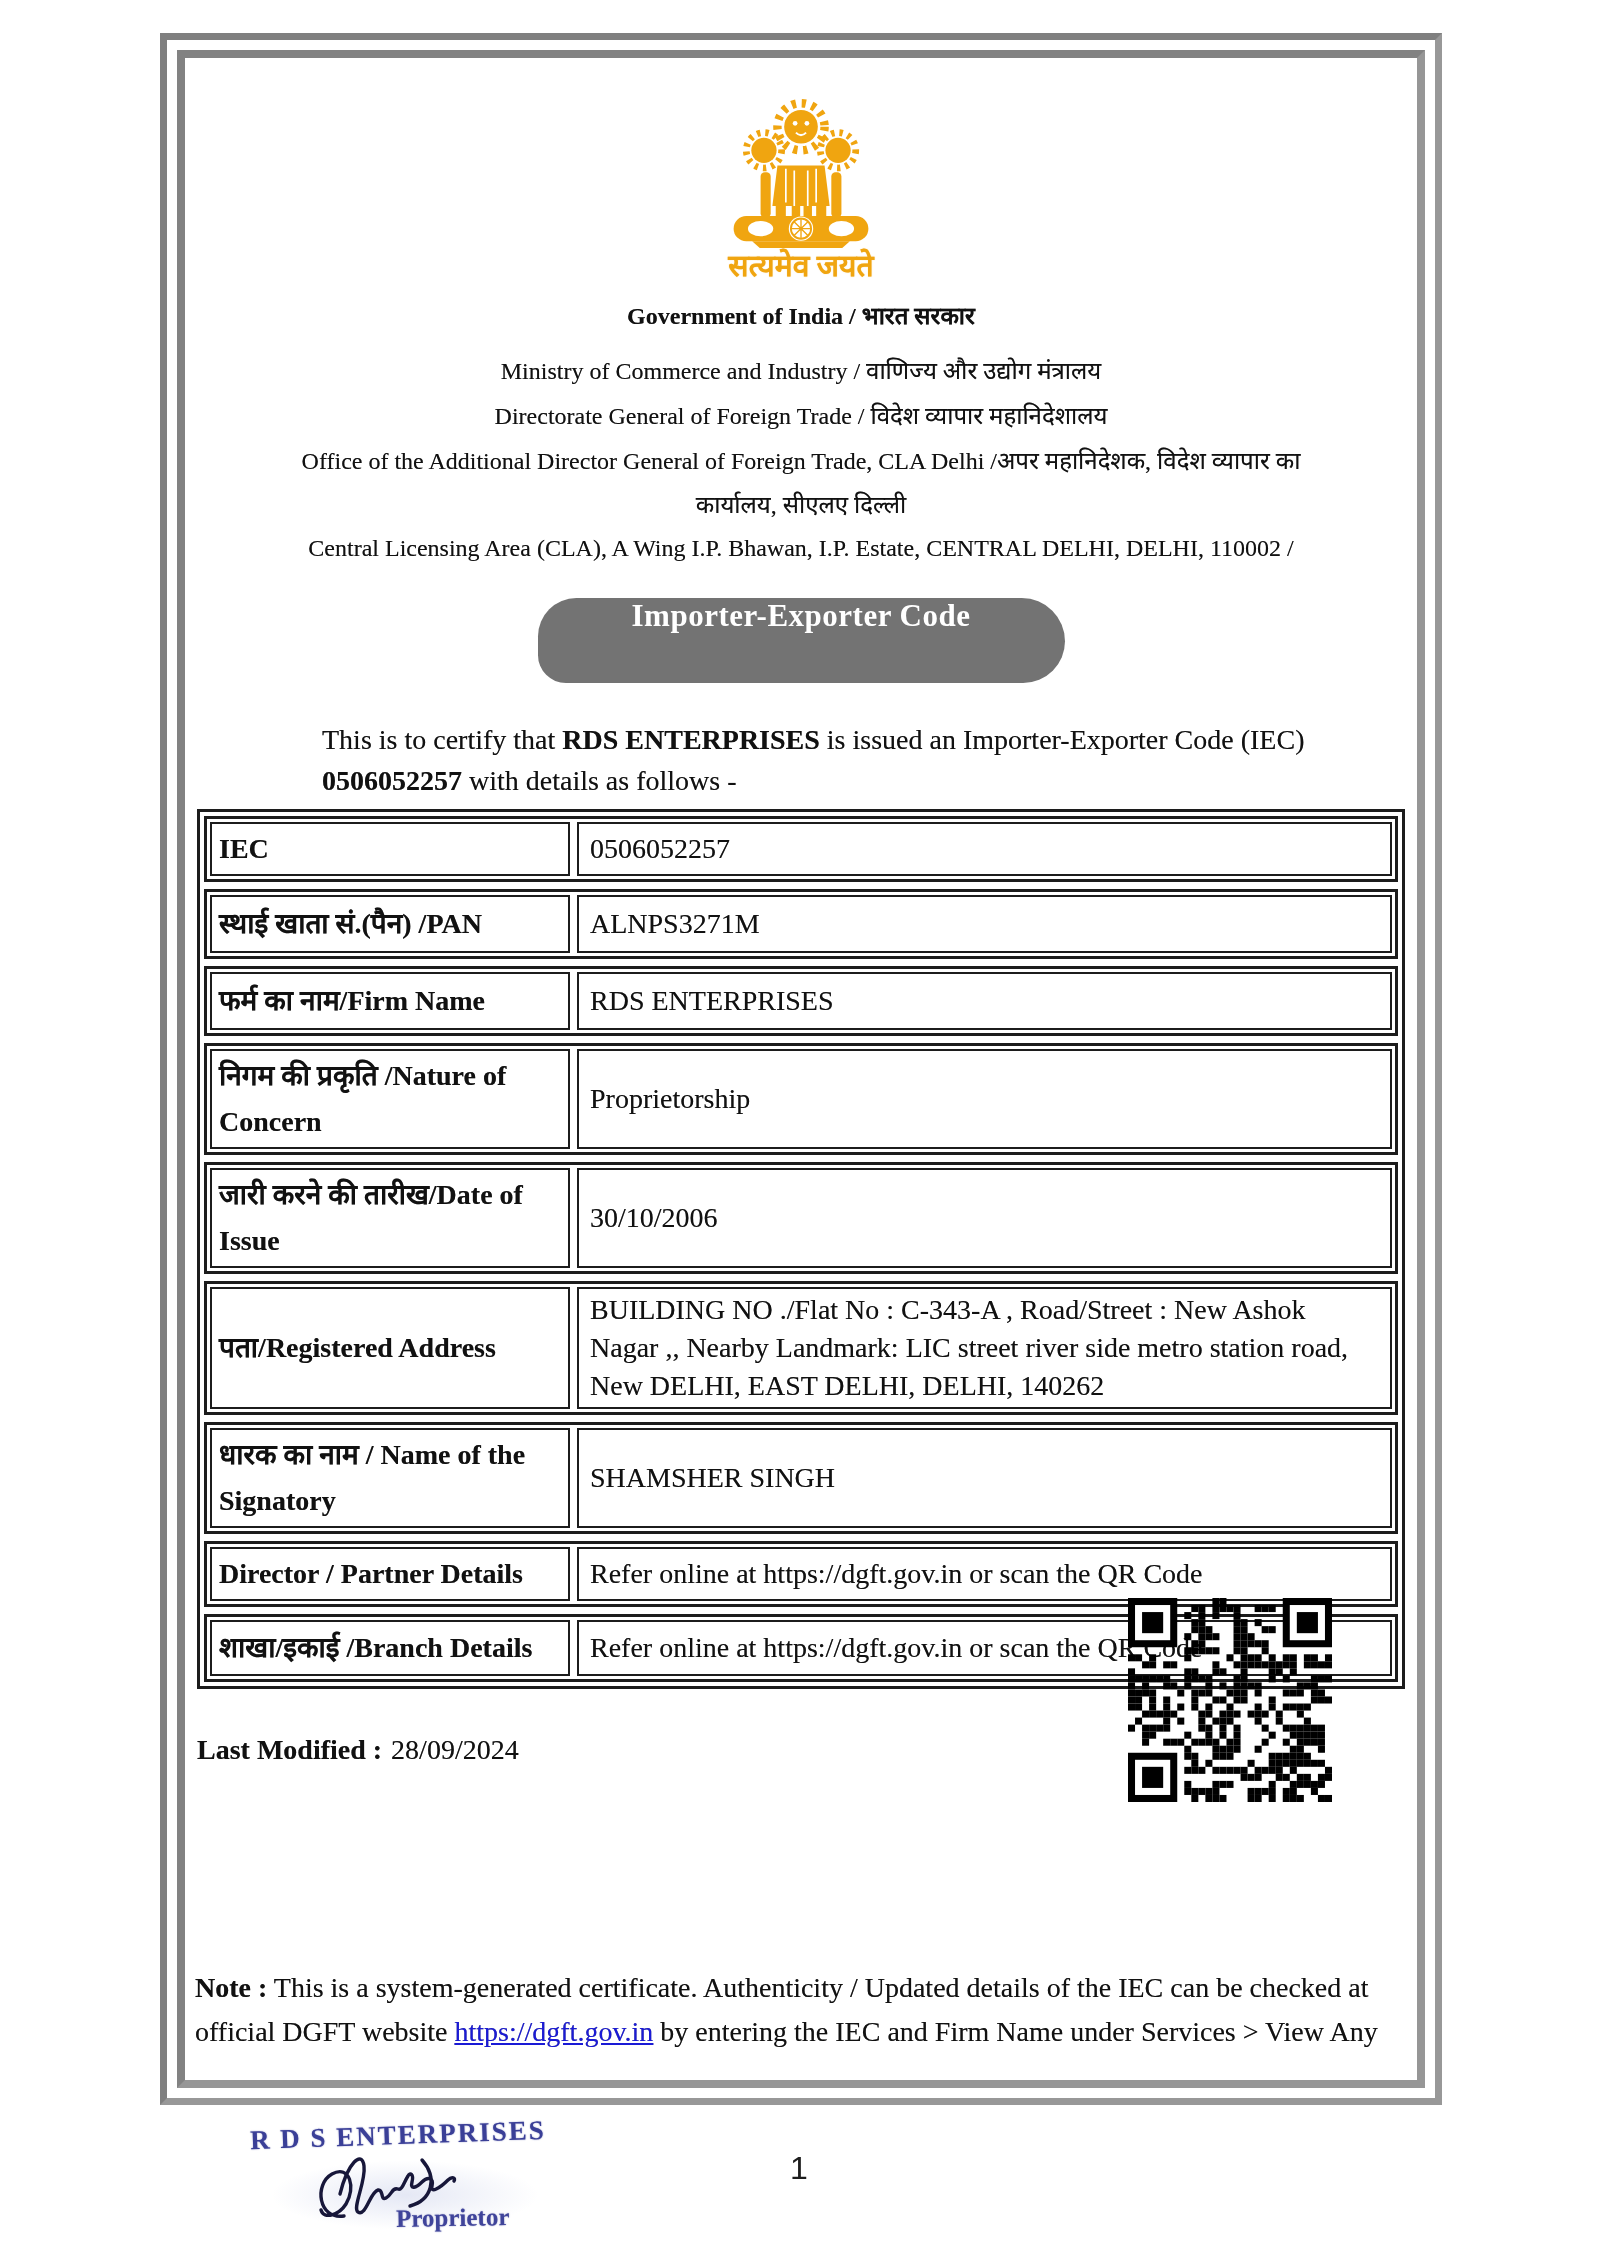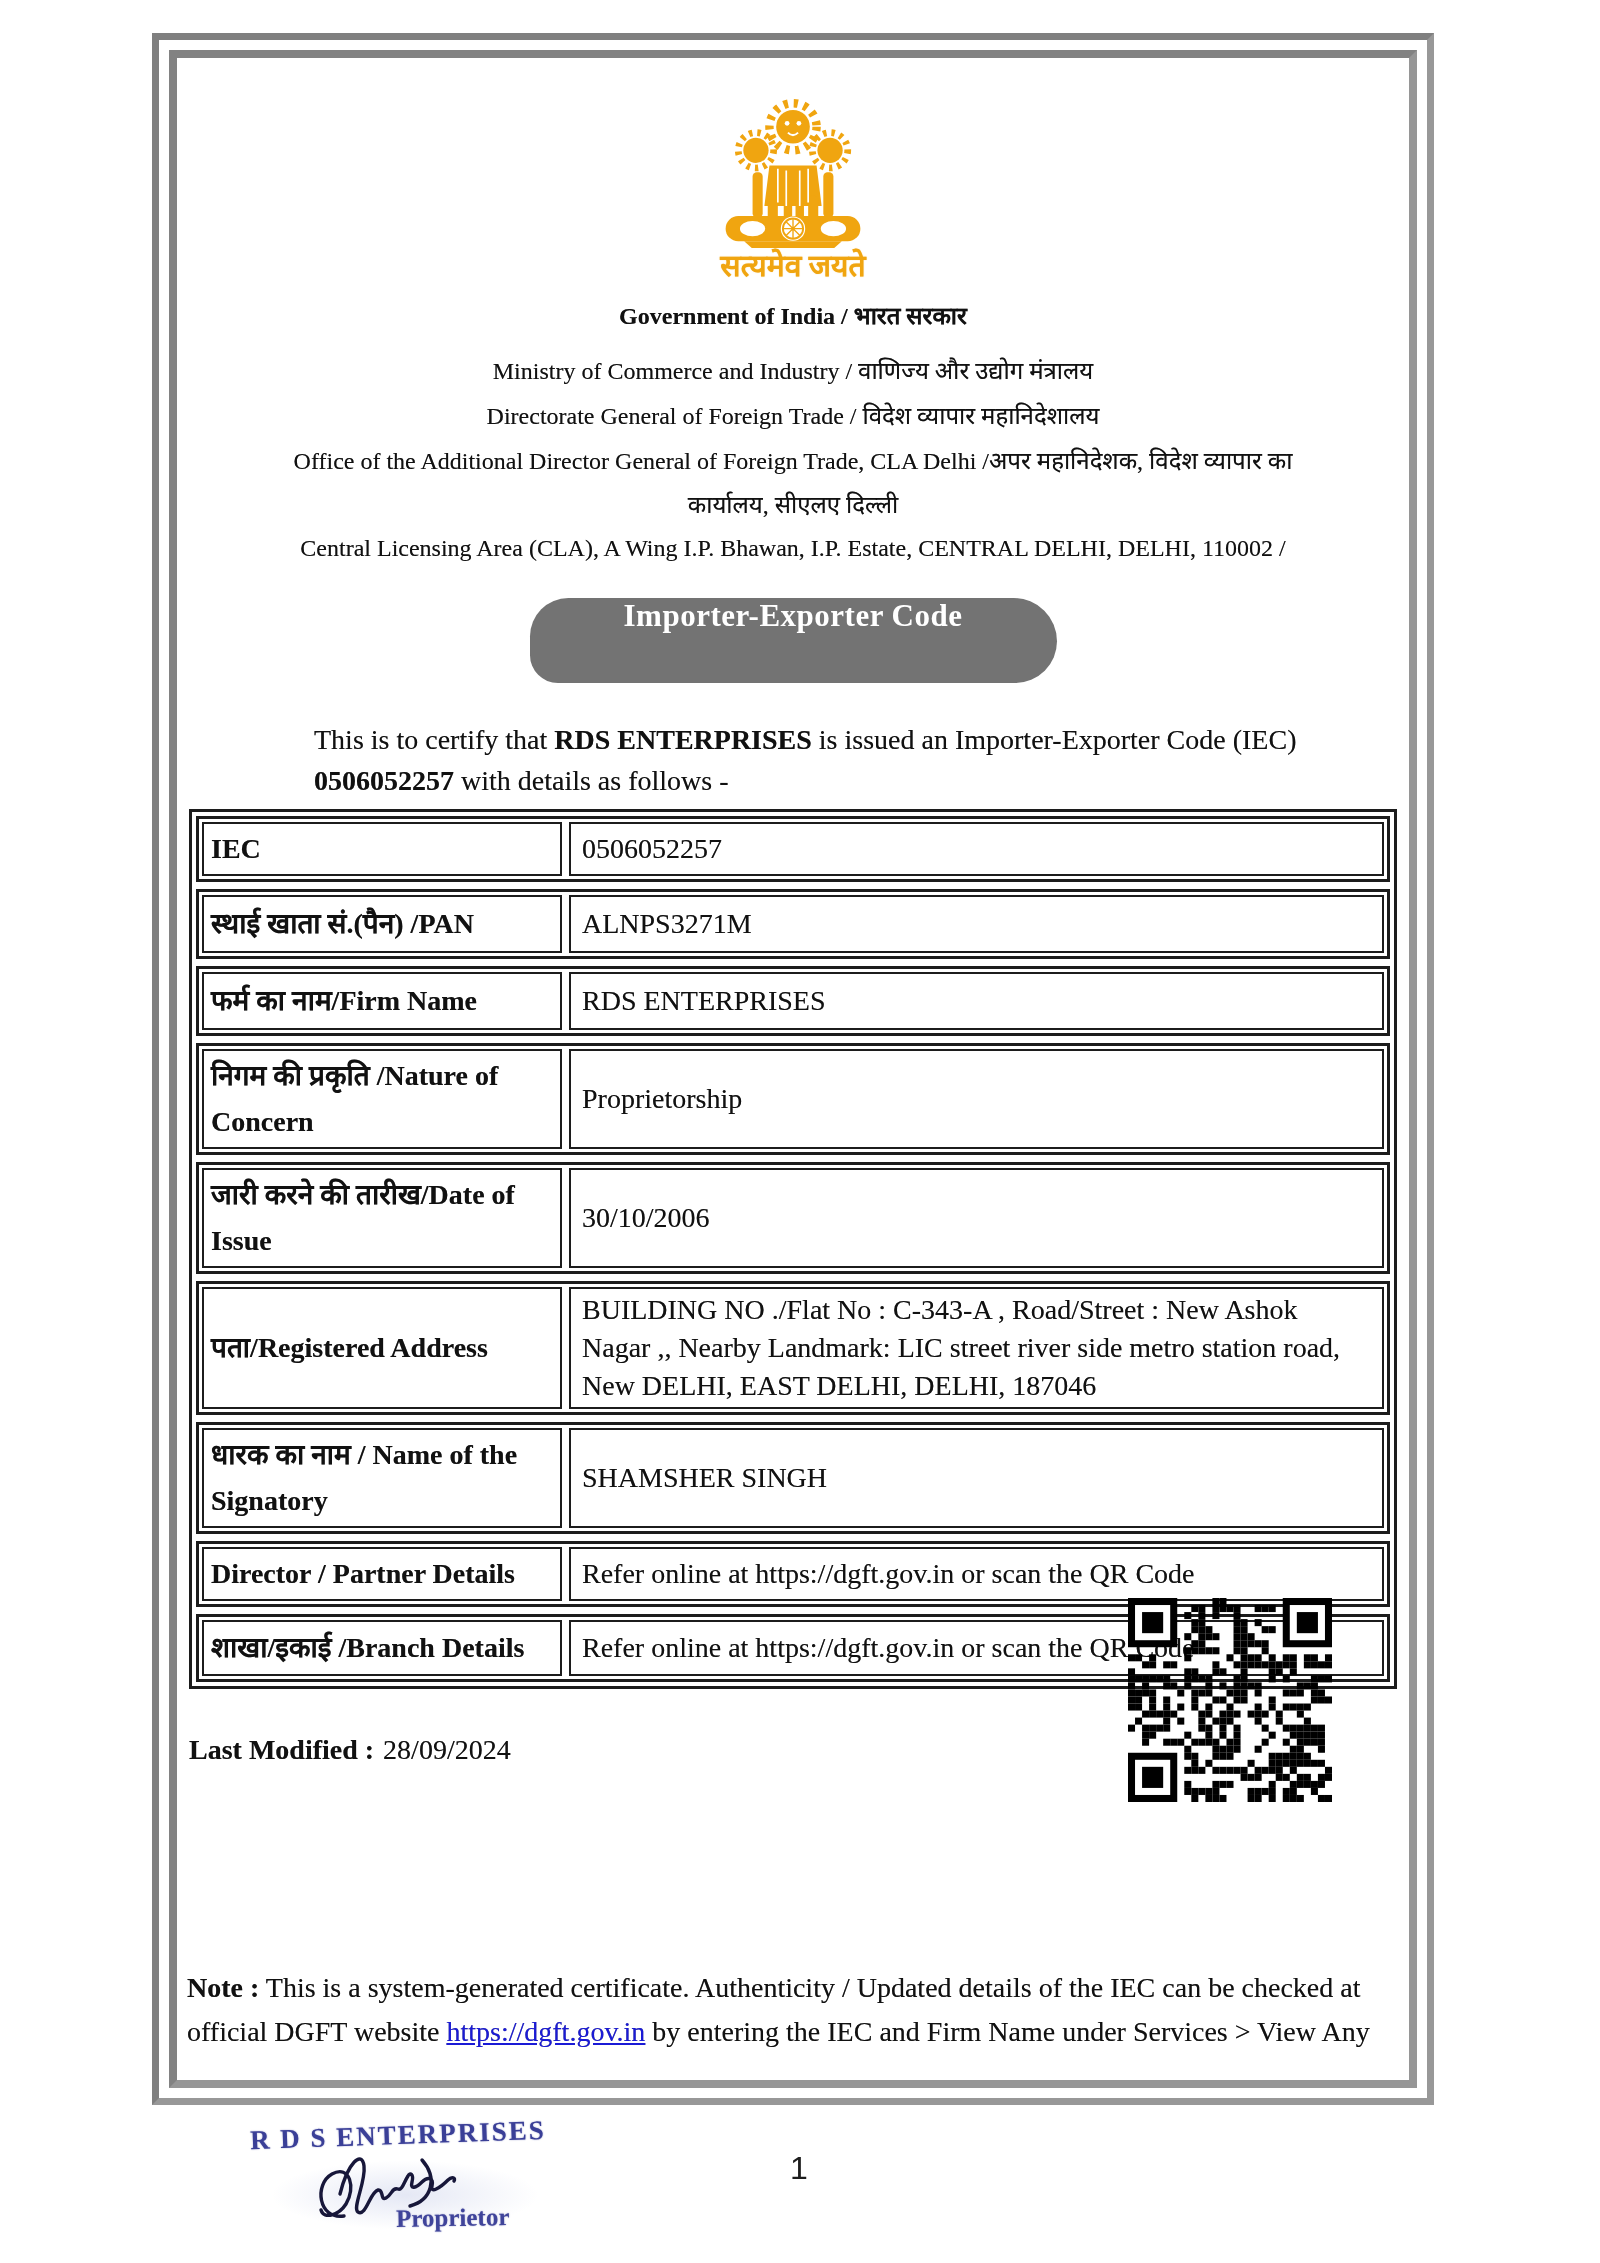--- a/index.html
+++ b/index.html
@@ -5,21 +5,21 @@
   html,body{margin:0;padding:0;}
   body{
     position:relative;
     width:1600px;height:2263px;
     background:#ffffff;
     font-family:"Liberation Serif","DejaVu Serif","DejaVu Sans",serif;
     color:#111;
   }
   
   .sheet-outer{
-    position:absolute;left:152px;top:33px;width:1282px;height:2072px;
+    position:absolute;left:160px;top:33px;width:1282px;height:2072px;
     box-sizing:border-box;
     border:7px solid #8d8d8d;
     border-color:#7f7f7f #989898 #989898 #7f7f7f;
   }
   .sheet-inner{
     position:absolute;inset:10px;
     border:8px solid #8d8d8d;
     border-color:#828282 #969696 #969696 #828282;
     box-sizing:border-box;
     padding:0 12px;
@@ -184,21 +184,21 @@
           </div>
         <div class="tcell tvalue">
             <span>30/10/2006</span>
           </div>
       </div>
       <div class="trow r5">
         <div class="tcell tlabel">
             <span>पता/Registered Address</span>
           </div>
         <div class="tcell tvalue">
-            <span>BUILDING NO ./Flat No : C-343-A , Road/Street : New Ashok Nagar ,, Nearby Landmark: LIC street river side metro station road, New DELHI, EAST DELHI, DELHI, 187046</span>
+            <span>BUILDING NO ./Flat No : C-343-A , Road/Street : New Ashok Nagar ,, Nearby Landmark: LIC street river side metro station road, New DELHI, EAST DELHI, DELHI, 140262</span>
           </div>
       </div>
       <div class="trow r6">
         <div class="tcell tlabel">
             <span>धारक का नाम / Name of the Signatory</span>
           </div>
         <div class="tcell tvalue">
             <span>SHAMSHER SINGH</span>
           </div>
       </div>

